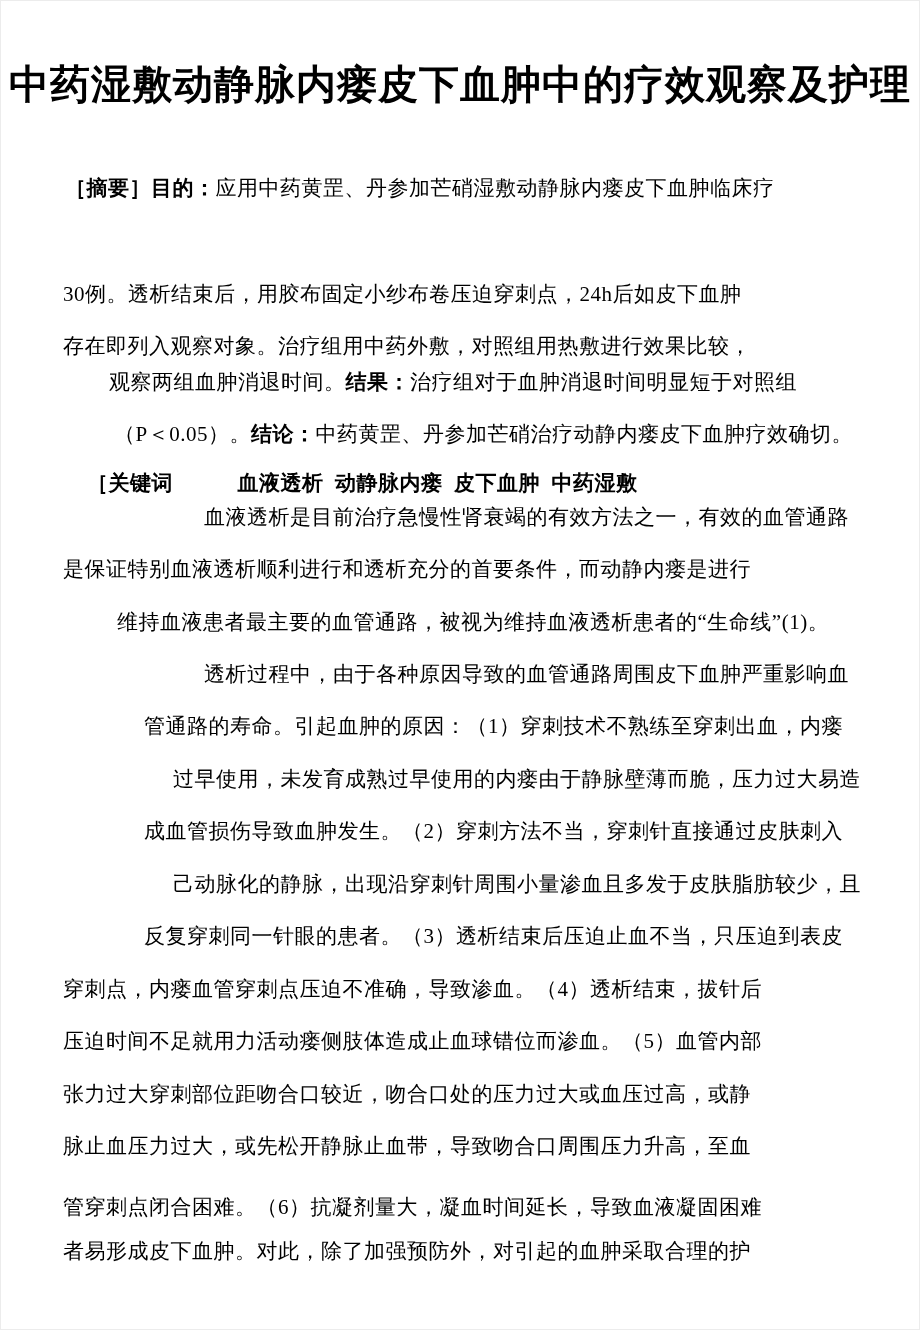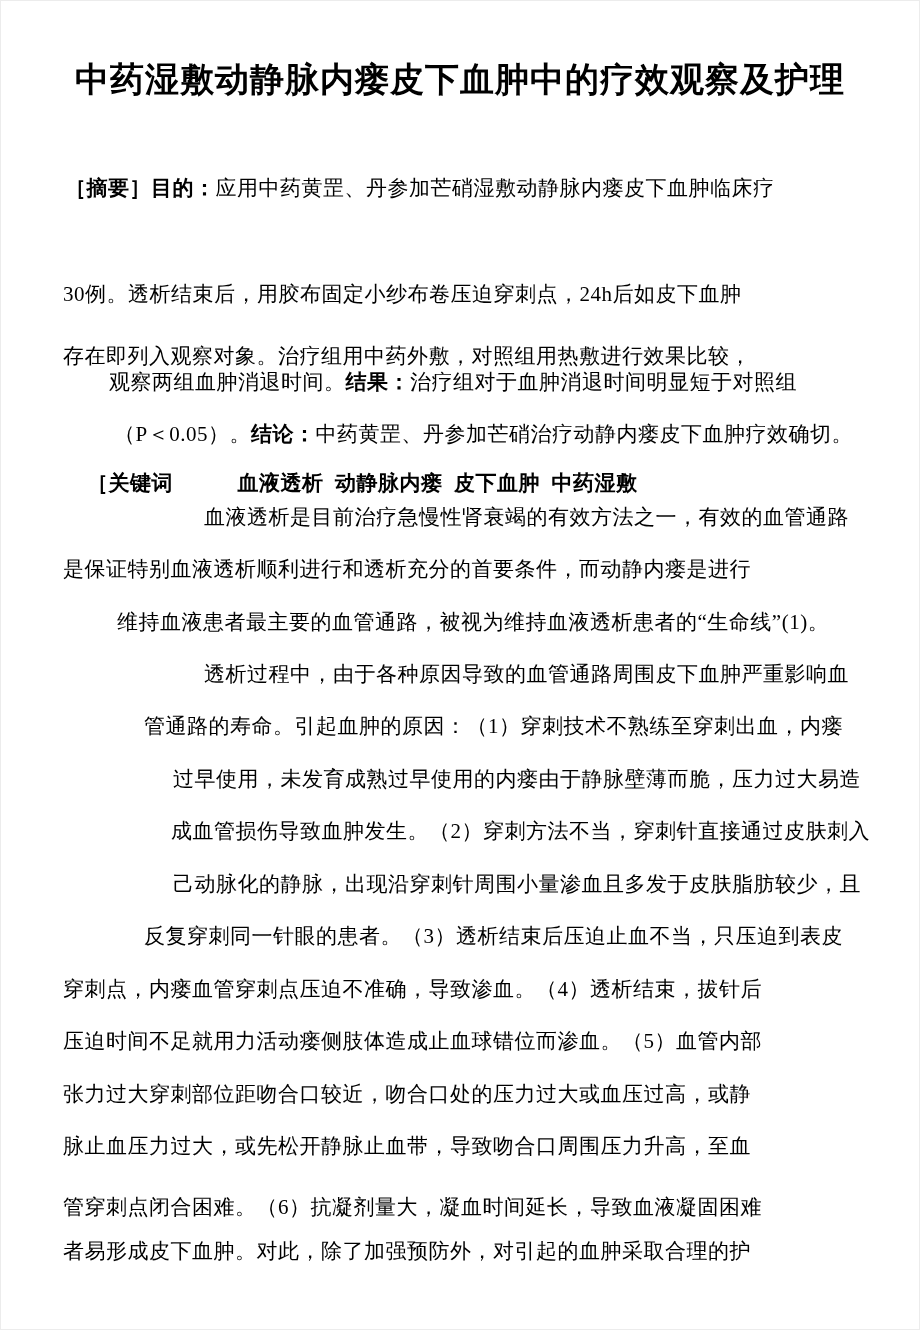--- a/index.html
+++ b/index.html
@@ -13,21 +13,21 @@
     overflow: hidden;
     font-family: "Liberation Serif", serif;
     color: #000000;
   }
   .doc-title {
     position: absolute;
     top: 56px;
     left: 0;
     width: 100%;
     text-align: center;
-    font-size: 34px;
+    font-size: 40px;
     font-weight: bold;
     letter-spacing: 1px;
     font-family: "Liberation Serif", serif;
   }
   .doc-body { position: absolute; inset: 0; padding-left: 31px; }
   .line {
     position: absolute;
     font-size: 21px;
     line-height: 30px;
     letter-spacing: 0.5px;
@@ -36,31 +36,31 @@
   .line .bold { font-weight: bold; }
 </style>
 </head>
 <body>
 
 <div class="page">
   <h1 class="doc-title">中药湿敷动静脉内瘘皮下血肿中的疗效观察及护理</h1>
   <div class="doc-body">
       <div class="line" style="top: 172px; left: 64px;"><span class="bold">［摘要］目的：</span><span>应用中药黄罡、丹参加芒硝湿敷动静脉内瘘皮下血肿临床疗</span></div>
       <div class="line" style="top: 278px; left: 62px;"><span>30例。透析结束后，用胶布固定小纱布卷压迫穿刺点，24h后如皮下血肿</span></div>
-      <div class="line" style="top: 340px; left: 62px;"><span>存在即列入观察对象。治疗组用中药外敷，对照组用热敷进行效果比较，</span></div>
+      <div class="line" style="top: 330px; left: 62px;"><span>存在即列入观察对象。治疗组用中药外敷，对照组用热敷进行效果比较，</span></div>
       <div class="line" style="top: 366px; left: 62px; margin-left: 46px;"><span>观察两组血肿消退时间。</span><span class="bold">结果：</span><span>治疗组对于血肿消退时间明显短于对照组</span></div>
       <div class="line" style="top: 418px; left: 113px;"><span>（P＜0.05）。</span><span class="bold">结论：</span><span>中药黄罡、丹参加芒硝治疗动静内瘘皮下血肿疗效确切。</span></div>
       <div class="line" style="top: 467px; left: 86px;"><span class="bold">［关键词　　　血液透析  动静脉内瘘  皮下血肿  中药湿敷</span></div>
       <div class="line" style="top: 501px; left: 203px;"><span>血液透析是目前治疗急慢性肾衰竭的有效方法之一，有效的血管通路</span></div>
       <div class="line" style="top: 553px; left: 62px; text-align: right;"><span>是保证特别血液透析顺利进行和透析充分的首要条件，而动静内瘘是进行</span></div>
       <div class="line" style="top: 606px; left: 116px;"><span>维持血液患者最主要的血管通路，被视为维持血液透析患者的“生命线”(1)。</span></div>
       <div class="line" style="top: 658px; left: 203px;"><span>透析过程中，由于各种原因导致的血管通路周围皮下血肿严重影响血</span></div>
       <div class="line" style="top: 710px; left: 143px;"><span>管通路的寿命。引起血肿的原因：（1）穿刺技术不熟练至穿刺出血，内瘘</span></div>
       <div class="line" style="top: 763px; left: 172px;"><span>过早使用，未发育成熟过早使用的内瘘由于静脉壁薄而脆，压力过大易造</span></div>
-      <div class="line" style="top: 815px; left: 143px; margin-left: 27px;"><span>成血管损伤导致血肿发生。（2）穿刺方法不当，穿刺针直接通过皮肤刺入</span></div>
+      <div class="line" style="top: 815px; left: 143px;"><span>成血管损伤导致血肿发生。（2）穿刺方法不当，穿刺针直接通过皮肤刺入</span></div>
       <div class="line" style="top: 868px; left: 172px;"><span>己动脉化的静脉，出现沿穿刺针周围小量渗血且多发于皮肤脂肪较少，且</span></div>
       <div class="line" style="top: 920px; left: 143px;"><span>反复穿刺同一针眼的患者。（3）透析结束后压迫止血不当，只压迫到表皮</span></div>
       <div class="line" style="top: 973px; left: 62px;"><span>穿刺点，内瘘血管穿刺点压迫不准确，导致渗血。（4）透析结束，拔针后</span></div>
       <div class="line" style="top: 1025px; left: 62px;"><span>压迫时间不足就用力活动瘘侧肢体造成止血球错位而渗血。（5）血管内部</span></div>
       <div class="line" style="top: 1078px; left: 62px;"><span>张力过大穿刺部位距吻合口较近，吻合口处的压力过大或血压过高，或静</span></div>
       <div class="line" style="top: 1130px; left: 62px;"><span>脉止血压力过大，或先松开静脉止血带，导致吻合口周围压力升高，至血</span></div>
       <div class="line" style="top: 1183px; left: 62px; margin-top: 8px;"><span>管穿刺点闭合困难。（6）抗凝剂量大，凝血时间延长，导致血液凝固困难</span></div>
       <div class="line" style="top: 1235px; left: 62px;"><span>者易形成皮下血肿。对此，除了加强预防外，对引起的血肿采取合理的护</span></div>
     </div>
 </div>

